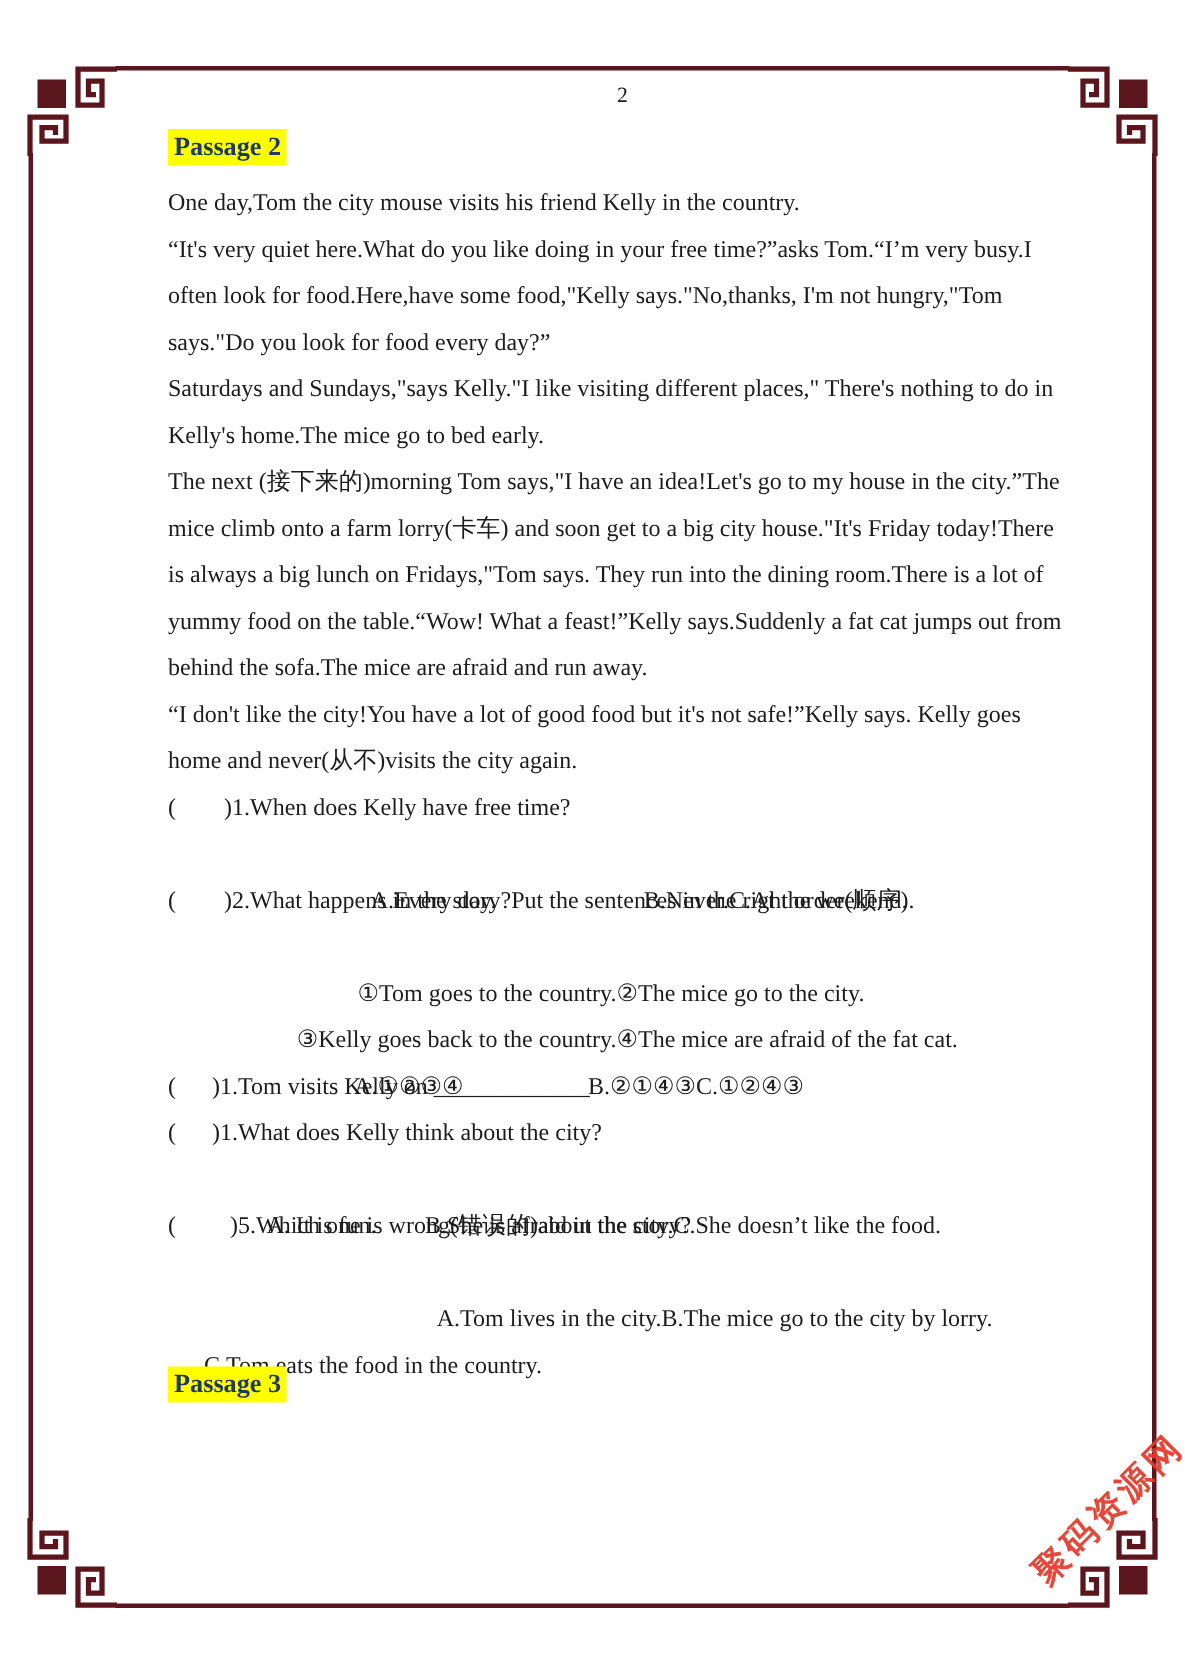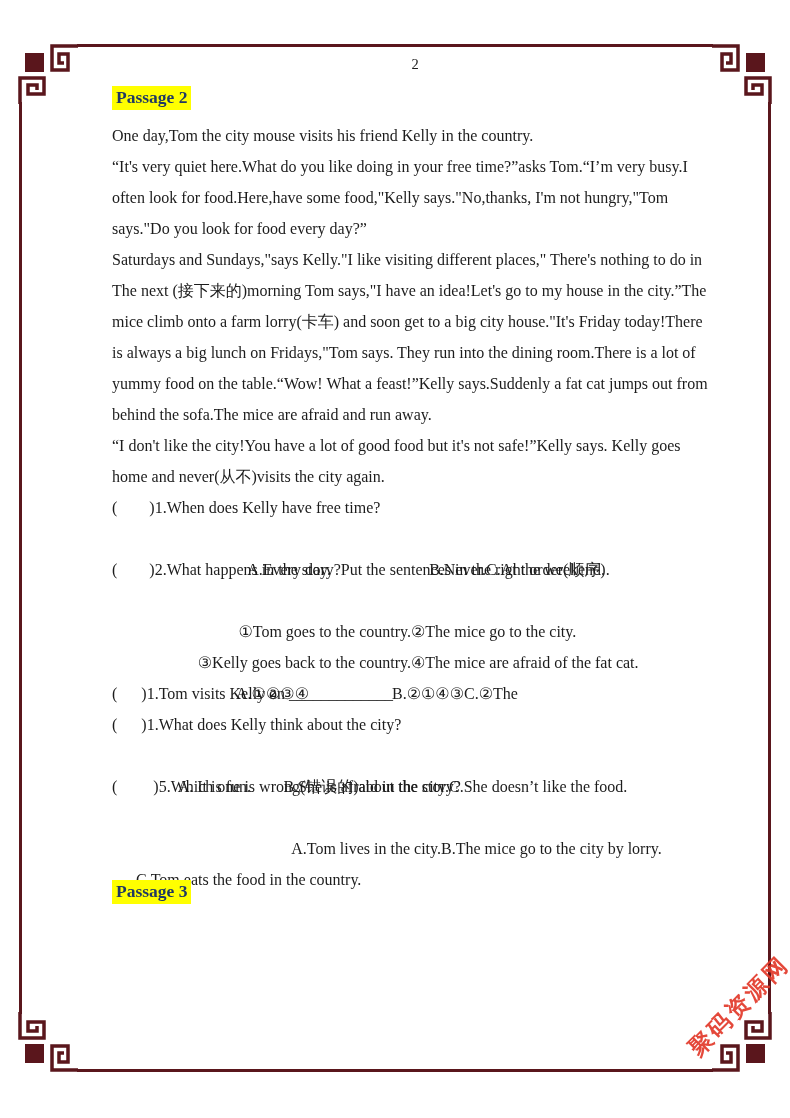--- a/index.html
+++ b/index.html
@@ -86,20 +86,21 @@
   <div class="passage-title">
     <span class="hl">Passage 2</span>
   </div>
 
   <div>
     <div class="line">One day,Tom the city mouse visits his friend Kelly in the country.</div>
     <div class="line">“It's very quiet here.What do you like doing in your free time?”asks Tom.“I’m very busy.I</div>
     <div class="line">often look for food.Here,have some food,"Kelly says."No,thanks, I'm not hungry,"Tom</div>
     <div class="line">says."Do you look for food every day?”</div>
     <div class="line">Saturdays and Sundays,"says Kelly."I like visiting different places," There's nothing to do in</div>
+    <div class="line">Kelly's home.The mice go to bed early.</div>
     <div class="line">The next (接下来的)morning Tom says,"I have an idea!Let's go to my house in the city.”The</div>
     <div class="line">mice climb onto a farm lorry(卡车) and soon get to a big city house."It's Friday today!There</div>
     <div class="line">is always a big lunch on Fridays,"Tom says. They run into the dining room.There is a lot of</div>
     <div class="line">yummy food on the table.“Wow! What a feast!”Kelly says.Suddenly a fat cat jumps out from</div>
     <div class="line">behind the sofa.The mice are afraid and run away.</div>
     <div class="line">“I don't like the city!You have a lot of good food but it's not safe!”Kelly says. Kelly goes</div>
     <div class="line">home and never(从不)visits the city again.</div>
   </div>
 
   <div>
@@ -110,21 +111,21 @@
     </div>
 
     <div class="stem">(        )2.What happens in the story?Put the sentences in the right order(顺序).</div>
     <div class="row">
       <span class="s2">①Tom goes to the country.</span><span>②The mice go to the city.</span>
     </div>
     <div class="row">
       <span class="s2">③Kelly goes back to the country.</span><span>④The mice are afraid of the fat cat.</span>
     </div>
     <div class="row">
-      <span class="q2a">A.①②③④</span><span class="q2b">B.②①④③</span><span>C.②The</span>
+      <span class="q2a">A.①②③④</span><span class="q2b">B.②①④③</span><span>C.①②④③</span>
     </div>
 
     <div class="stem">(      )1.Tom visits Kelly on _____________</div>
 
     <div class="stem">(      )1.What does Kelly think about the city?</div>
     <div class="row">
       <span class="q4a">A. It is fun.</span><span class="q4b">B.She is afraid in the city.</span><span>C.She doesn’t like the food.</span>
     </div>
 
     <div class="stem">(         )5.Which one is wrong(错误的)about the story?</div>

